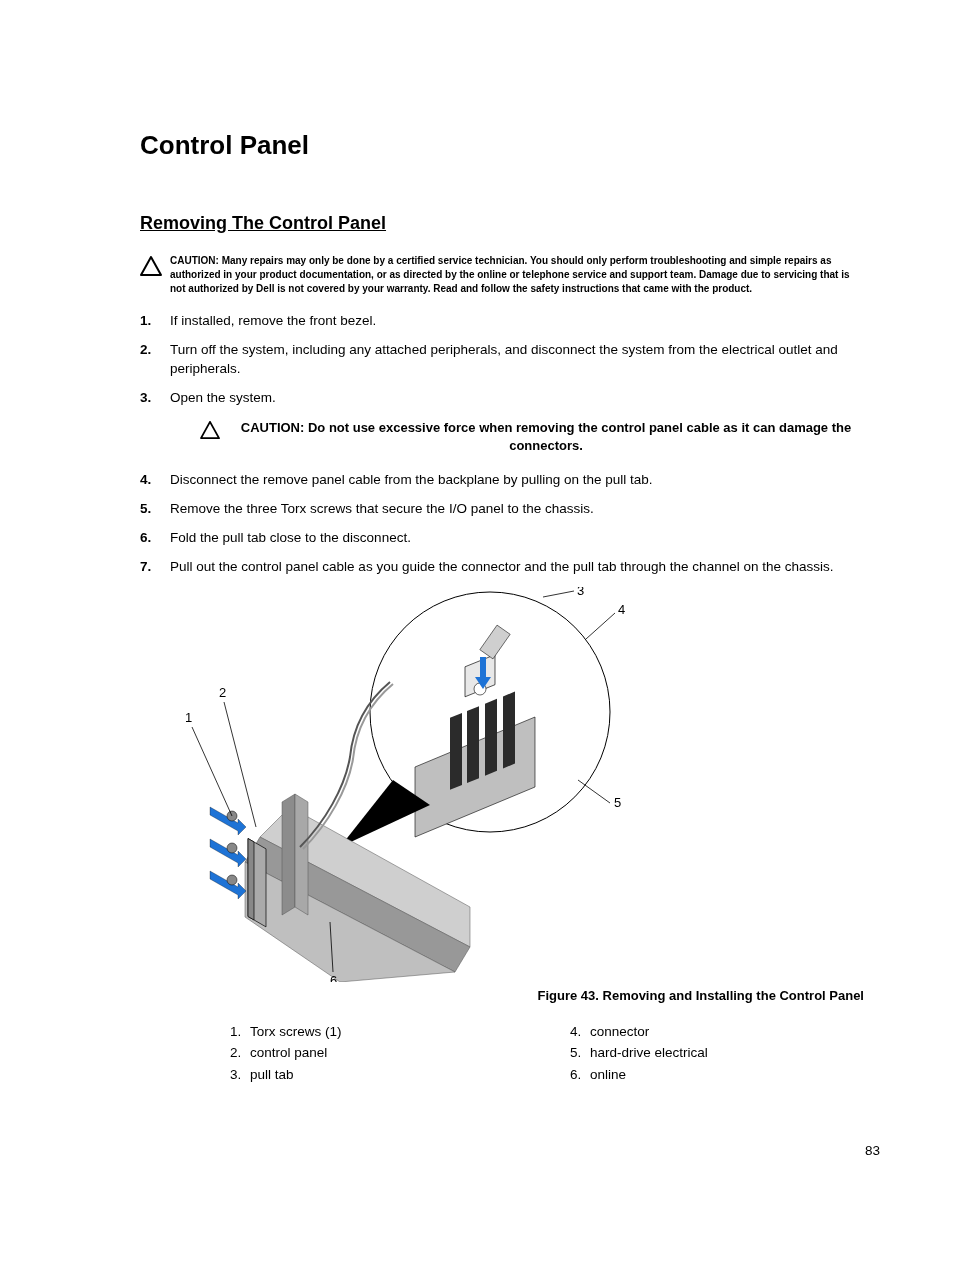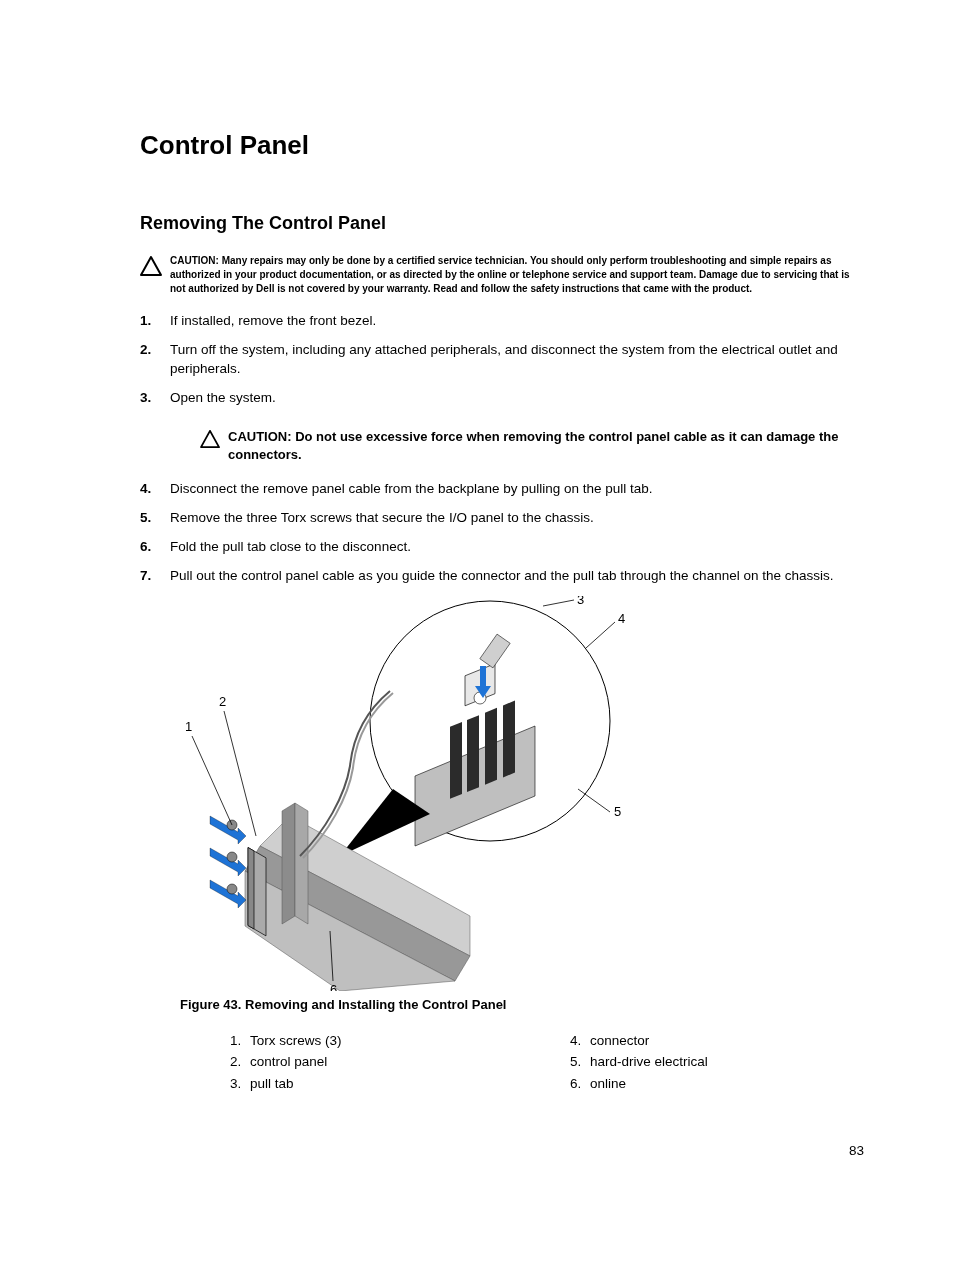--- a/index.html
+++ b/index.html
@@ -18,29 +18,31 @@
     }
     .section-title {
       font-size: 26px;
       font-weight: bold;
       margin-bottom: 52px;
     }
     .subsection-title {
       font-size: 18px;
       font-weight: bold;
       margin-bottom: 20px;
+      text-decoration: underline;
     }
     .caution-block {
       display: flex;
       align-items: flex-start;
       margin-bottom: 16px;
     }
     .caution-block.nested {
       margin-left: 30px;
-      margin-top: 20px;
+      margin-top: 11px;
+      text-align: center;
     }
     .caution-icon {
       flex-shrink: 0;
       margin-right: 8px;
       margin-top: 2px;
     }
     .caution-text {
       font-size: 10px;
       font-weight: bold;
       line-height: 1.4;
@@ -73,20 +75,21 @@
     }
     .figure-image {
       width: 460px;
       height: 395px;
     }
     .figure-caption {
       font-size: 13px;
       font-weight: bold;
       margin-top: 6px;
       margin-bottom: 18px;
+      text-align: right;
     }
     .legend {
       display: flex;
       margin-left: 50px;
       font-size: 13.5px;
     }
     .legend-col {
       flex: 1;
     }
     .legend-col.left {
@@ -106,21 +109,21 @@
       line-height: 1.6;
     }
     .legend li::before {
       content: counter(leg) ".";
       position: absolute;
       left: 0;
     }
     .page-number {
       position: absolute;
       bottom: 110px;
-      right: 90px;
+      right: 74px;
       font-size: 13.5px;
     }
   </style>
 </head>
 <body>
 
 <h1 class="section-title">Control Panel</h1>
 
 <h2 class="subsection-title">Removing The Control Panel</h2>
 
@@ -221,21 +224,21 @@
         <line x1="140" y1="125" x2="143" y2="175" stroke="#000" stroke-width="0.8"></line>
         <text x="140" y="188" font-size="13">6</text>
       </g>
     </svg>
   </div>
   <div class="figure-caption">Figure 43. Removing and Installing the Control Panel</div>
 
   <div class="legend">
     <div class="legend-col left">
       <ol>
-        <li>Torx screws (3)</li>
+        <li>Torx screws (1)</li>
         <li>control panel</li>
         <li>pull tab</li>
       </ol>
     </div>
     <div class="legend-col">
       <ol class="start4">
         <li>connector</li>
         <li>hard-drive electrical</li>
         <li>online</li>
       </ol>

